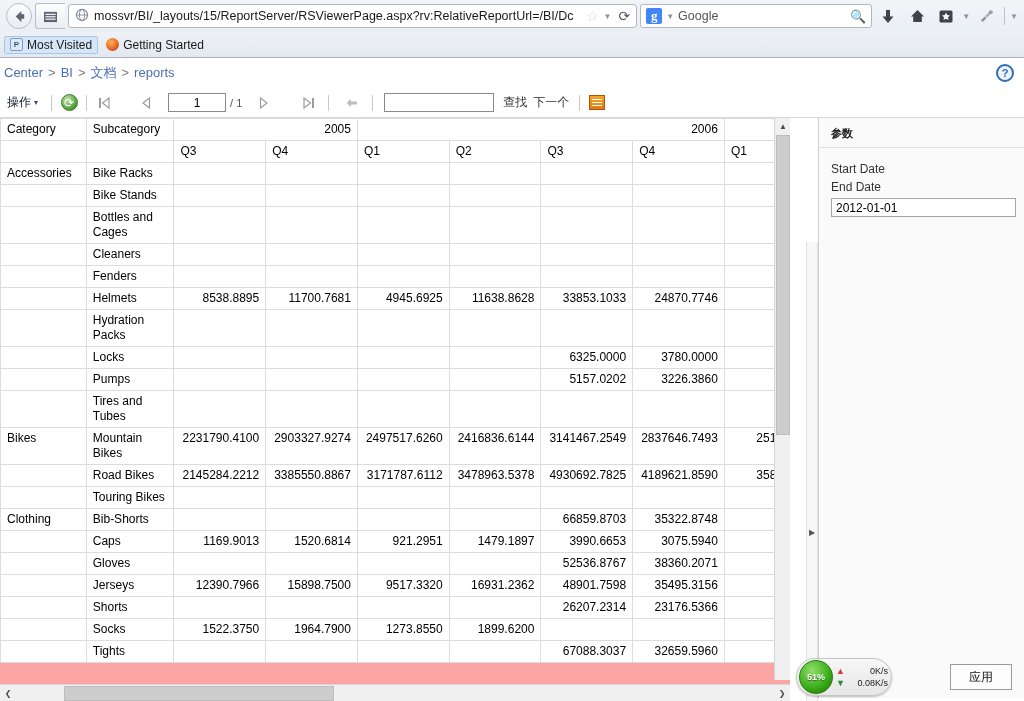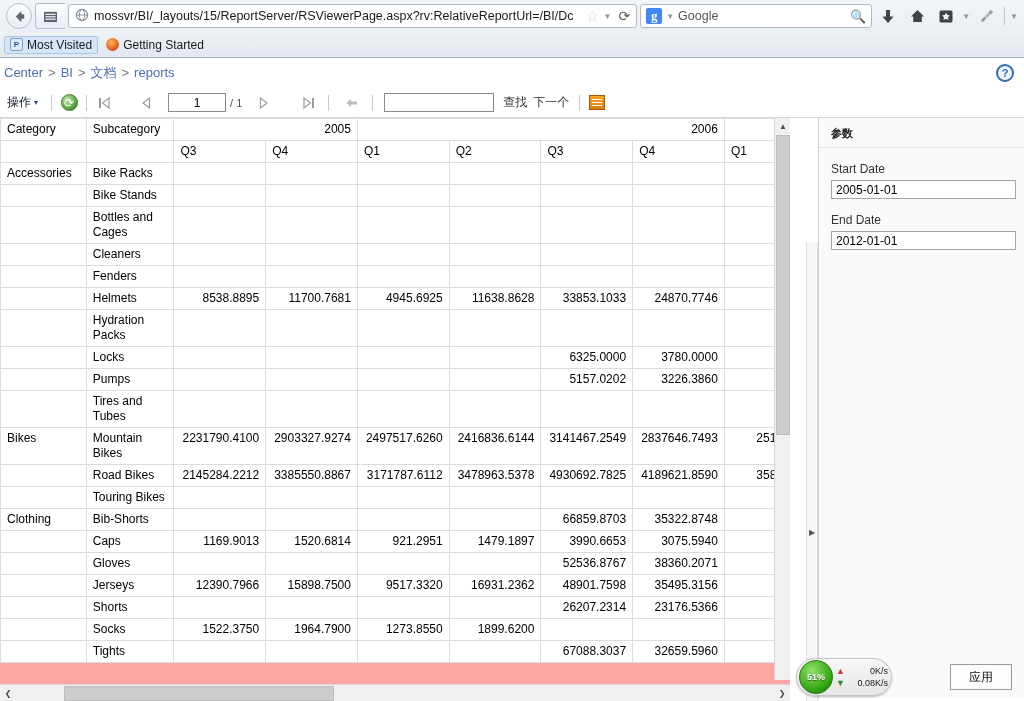--- a/index.html
+++ b/index.html
@@ -808,21 +808,20 @@
       <div class="thumb"></div>
     </div>
   </div>
 
   <div id="collapse-handle">▶</div>
 
   <div id="params-panel">
     <div id="params-title">参数</div>
     <div id="params-body">
       <div class="param-label">Start Date</div>
-      <input class="param-input" value="2005-01-01" style="">
       <div class="param-label">End Date</div>
       <input class="param-input" value="2012-01-01" style="">
     </div>
     <button id="apply-btn">应用</button>
   </div>
 </div>
 
 <div id="h-scroll">
   <div class="arrow">❮</div>
   <div class="track">

